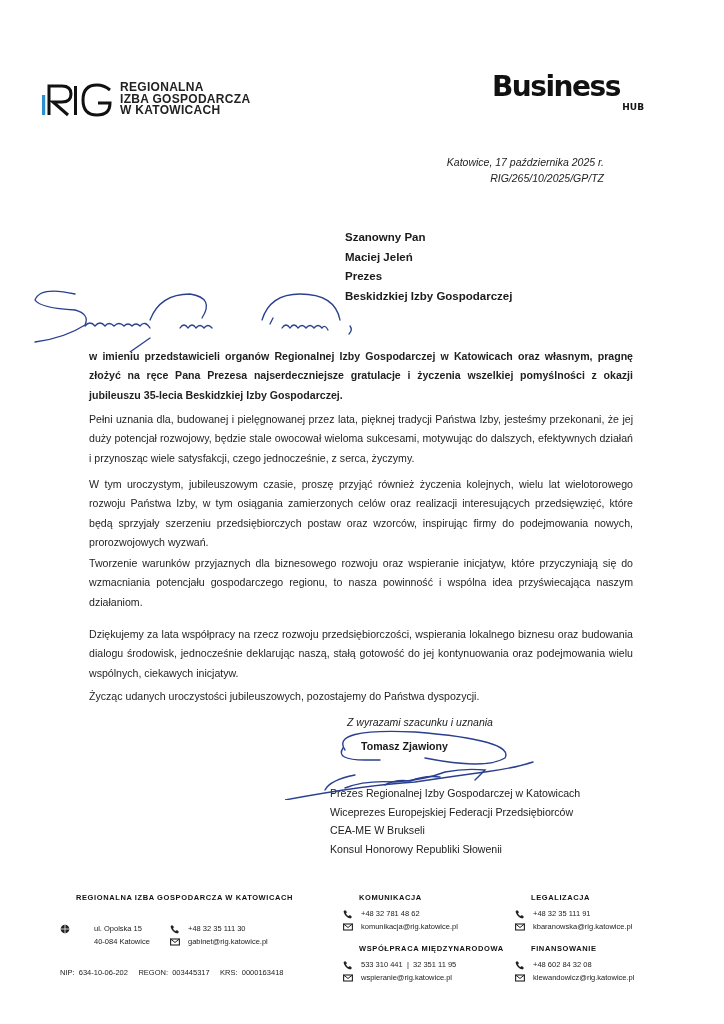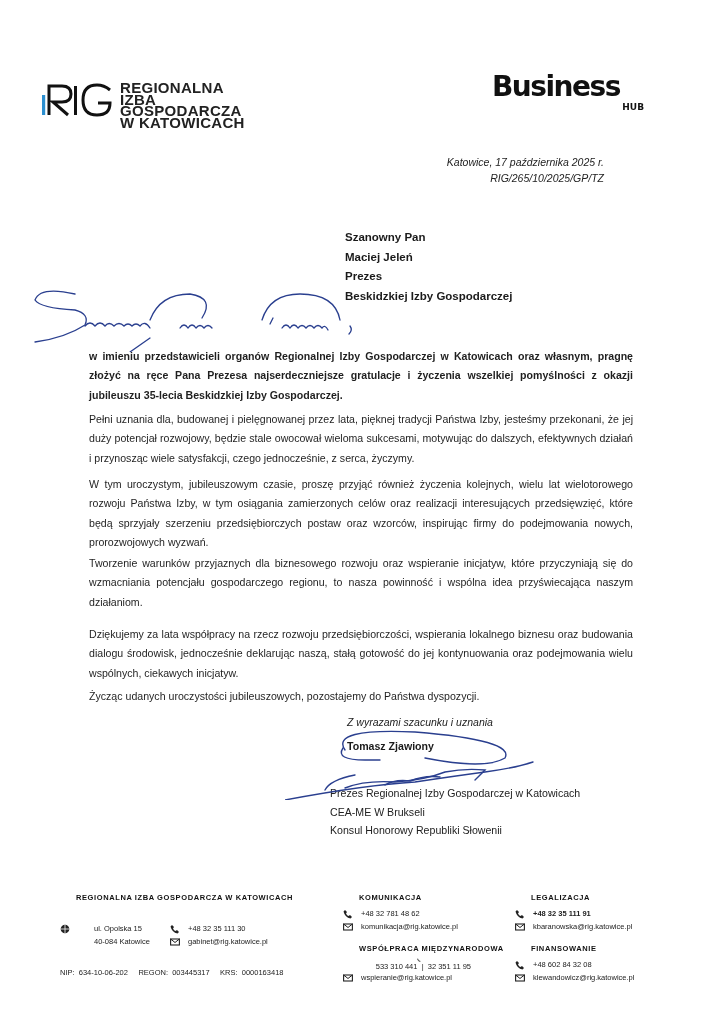--- a/index.html
+++ b/index.html
@@ -2,41 +2,41 @@
 <html><head>
 <meta charset="utf-8">
 <style>
   html, body { margin:0; padding:0; background:#ffffff; }
   body { width:724px; height:1024px; position:relative; overflow:hidden; font-family:"Liberation Sans", sans-serif; color:#1a1a1a; }
   .abs { position:absolute; }
 
   
   .rig-logo { left:40px; top:82px; width:240px; height:40px; }
   .rig-mark { position:absolute; left:0; top:0; width:75px; height:36px; }
-  .rig-name { position:absolute; left:80px; top:0; font-size:15px; font-weight:bold; line-height:11.5px; letter-spacing:0.3px; color:#222; }
+  .rig-name { position:absolute; left:80px; top:0; font-size:12px; font-weight:bold; line-height:11.5px; letter-spacing:0.3px; color:#222; }
   .bh-logo { left:492px; top:74px; width:160px; height:44px;text-align:right; }
   .bh-main { position:absolute; left:0; top:-4px; font-family:"DejaVu Sans", sans-serif; font-weight:bold; font-size:28px; letter-spacing:-1.5px; color:#111; }
   .bh-sub { position:absolute; right:8px; top:28px; font-family:"DejaVu Sans", sans-serif; font-weight:bold; font-size:9px; color:#111; }
 
   .dateblock { right:120px; top:154px; text-align:right; font-style:italic; font-size:10.5px; line-height:16px; color:#222; }
 
   .recipient { left:345px; top:228px; font-size:11.5px; font-weight:bold; line-height:19.5px; color:#1a1a1a; }
 
   .sig-salutation { left:30px; top:280px; width:380px; height:72px; }
 
   .body { left:89px; width:544px; font-size:10.6px; line-height:19.4px; text-align:justify; color:#1f1f1f; }
   .p-bold { top:347px; font-weight:bold; }
   .p1 { top:410px; }
   .p2 { top:475px; }
   .p3 { top:554px; }
   .p4 { top:625px; }
   .p5 { top:687px; }
 
   .closing { left:347px; top:716px; font-style:italic; font-size:10.5px; color:#222; }
-  .signer { left:347px; top:740px; font-weight:bold; font-size:10.6px; color:#1a1a1a; }
+  .signer { left:361px; top:740px; font-weight:bold; font-size:10.6px; color:#1a1a1a; }
   .titles { left:330px; top:784px; font-size:10.6px; line-height:18.5px; color:#222; }
   .sig-signer { left:285px; top:730px; width:260px; height:70px; }
 
   
   .footer { font-size:7.5px; color:#222; }
   .f-head { font-weight:bold; font-size:7.5px; letter-spacing:0.6px; color:#111;padding-left:16px; }
   .f-row { display:flex; align-items:center; height:13px; }
   .f-ico { width:10px; height:10px; margin-right:8px; display:inline-block; }
   .f-col1 { left:60px; top:893px; }
   .f-col2 { left:343px; top:893px; }
@@ -94,20 +94,21 @@
 <div class="abs body p1">Pełni uznania dla, budowanej i pielęgnowanej przez lata, pięknej tradycji Państwa Izby, jesteśmy przekonani, że jej duży potencjał rozwojowy, będzie stale owocował wieloma sukcesami, motywując do dalszych, efektywnych działań i przynosząc wiele satysfakcji, czego jednocześnie, z serca, życzymy.</div>
 <div class="abs body p2">W tym uroczystym, jubileuszowym czasie, proszę przyjąć również życzenia kolejnych, wielu lat wielotorowego rozwoju Państwa Izby, w tym osiągania zamierzonych celów oraz realizacji interesujących przedsięwzięć, które będą sprzyjały szerzeniu przedsiębiorczych postaw oraz wzorców, inspirując firmy do podejmowania nowych, prorozwojowych wyzwań.</div>
 <div class="abs body p3">Tworzenie warunków przyjaznych dla biznesowego rozwoju oraz wspieranie inicjatyw, które przyczyniają się do wzmacniania potencjału gospodarczego regionu, to nasza powinność i wspólna idea przyświecająca naszym działaniom.</div>
 <div class="abs body p4">Dziękujemy za lata współpracy na rzecz rozwoju przedsiębiorczości, wspierania lokalnego biznesu oraz budowania dialogu środowisk, jednocześnie deklarując naszą, stałą gotowość do jej kontynuowania oraz podejmowania wielu wspólnych, ciekawych inicjatyw.</div>
 <div class="abs body p5">Życząc udanych uroczystości jubileuszowych, pozostajemy do Państwa dyspozycji.</div>
 
 <div class="abs closing">Z wyrazami szacunku i uznania</div>
 <div class="abs signer">Tomasz Zjawiony</div>
 <div class="abs titles">
   <div>Prezes Regionalnej Izby Gospodarczej w Katowicach</div>
+  <div>Wiceprezes Europejskiej Federacji Przedsiębiorców</div>
   <div>CEA-ME W Brukseli</div>
   <div>Konsul Honorowy Republiki Słowenii</div>
 </div>
 <svg class="abs sig-signer" viewBox="0 0 260 70">
   <g fill="none" stroke="#2a3f8f" stroke-width="1.4" stroke-linecap="round">
     <path d="M60 20 Q45 -2 130 2 Q230 10 220 28 Q200 40 140 28"></path>
     <path d="M58 18 Q50 30 80 30 L95 30"></path>
     <path d="M70 45 Q45 50 40 60"></path>
     <path d="M0 70 Q80 55 130 52 Q170 46 200 42 Q230 38 248 32"></path>
     <path d="M60 58 q20 -8 50 -6 q30 -2 50 -10 q20 -4 40 -2 l-10 10"></path>
@@ -159,40 +160,40 @@
     <div class="f-row">
       <svg class="f-ico" viewBox="0 0 10 10">
           <rect x="0.6" y="2" width="8.8" height="6" fill="none" stroke="#222" stroke-width="1.1"></rect>
           <path d="M0.6 2 L5 5.5 L9.4 2" fill="none" stroke="#222" stroke-width="1"></path>
         </svg>
       <a style="color:inherit;text-decoration:none;">komunikacja@rig.katowice.pl</a>
     </div>
   </div>
   <div style="margin-top:11px;">
     <div class="f-head">WSPÓŁPRACA MIĘDZYNARODOWA</div>
-    <div class="f-row" style="margin-top:5px;flex-direction:column;">
+    <div class="f-row" style="margin-top:5px;">
       <svg class="f-ico" viewBox="0 0 10 10">
           <path d="M2 1 L4 3 L3 4.5 Q4 6.5 5.5 7 L7 6 L9 8 L7.5 9.5 Q2 8.5 0.5 2.5 Z" fill="#222"></path>
         </svg>
       <a style="color:inherit;text-decoration:none;white-space:pre;">533 310 441  |  32 351 11 95</a>
     </div>
     <div class="f-row">
       <svg class="f-ico" viewBox="0 0 10 10">
           <rect x="0.6" y="2" width="8.8" height="6" fill="none" stroke="#222" stroke-width="1.1"></rect>
           <path d="M0.6 2 L5 5.5 L9.4 2" fill="none" stroke="#222" stroke-width="1"></path>
         </svg>
       <a style="color:inherit;text-decoration:none;">wspieranie@rig.katowice.pl</a>
     </div>
   </div>
 </div>
 
 <div class="abs footer f-col3">
   <div>
     <div class="f-head">LEGALIZACJA</div>
-    <div class="f-row" style="margin-top:5px;font-weight:bold;">
+    <div class="f-row" style="margin-top:5px;">
       <svg class="f-ico" viewBox="0 0 10 10">
           <path d="M2 1 L4 3 L3 4.5 Q4 6.5 5.5 7 L7 6 L9 8 L7.5 9.5 Q2 8.5 0.5 2.5 Z" fill="#222"></path>
         </svg>
       <a style="color:inherit;text-decoration:none;">+48 32 35 111 91</a>
     </div>
     <div class="f-row">
       <svg class="f-ico" viewBox="0 0 10 10">
           <rect x="0.6" y="2" width="8.8" height="6" fill="none" stroke="#222" stroke-width="1.1"></rect>
           <path d="M0.6 2 L5 5.5 L9.4 2" fill="none" stroke="#222" stroke-width="1"></path>
         </svg>

